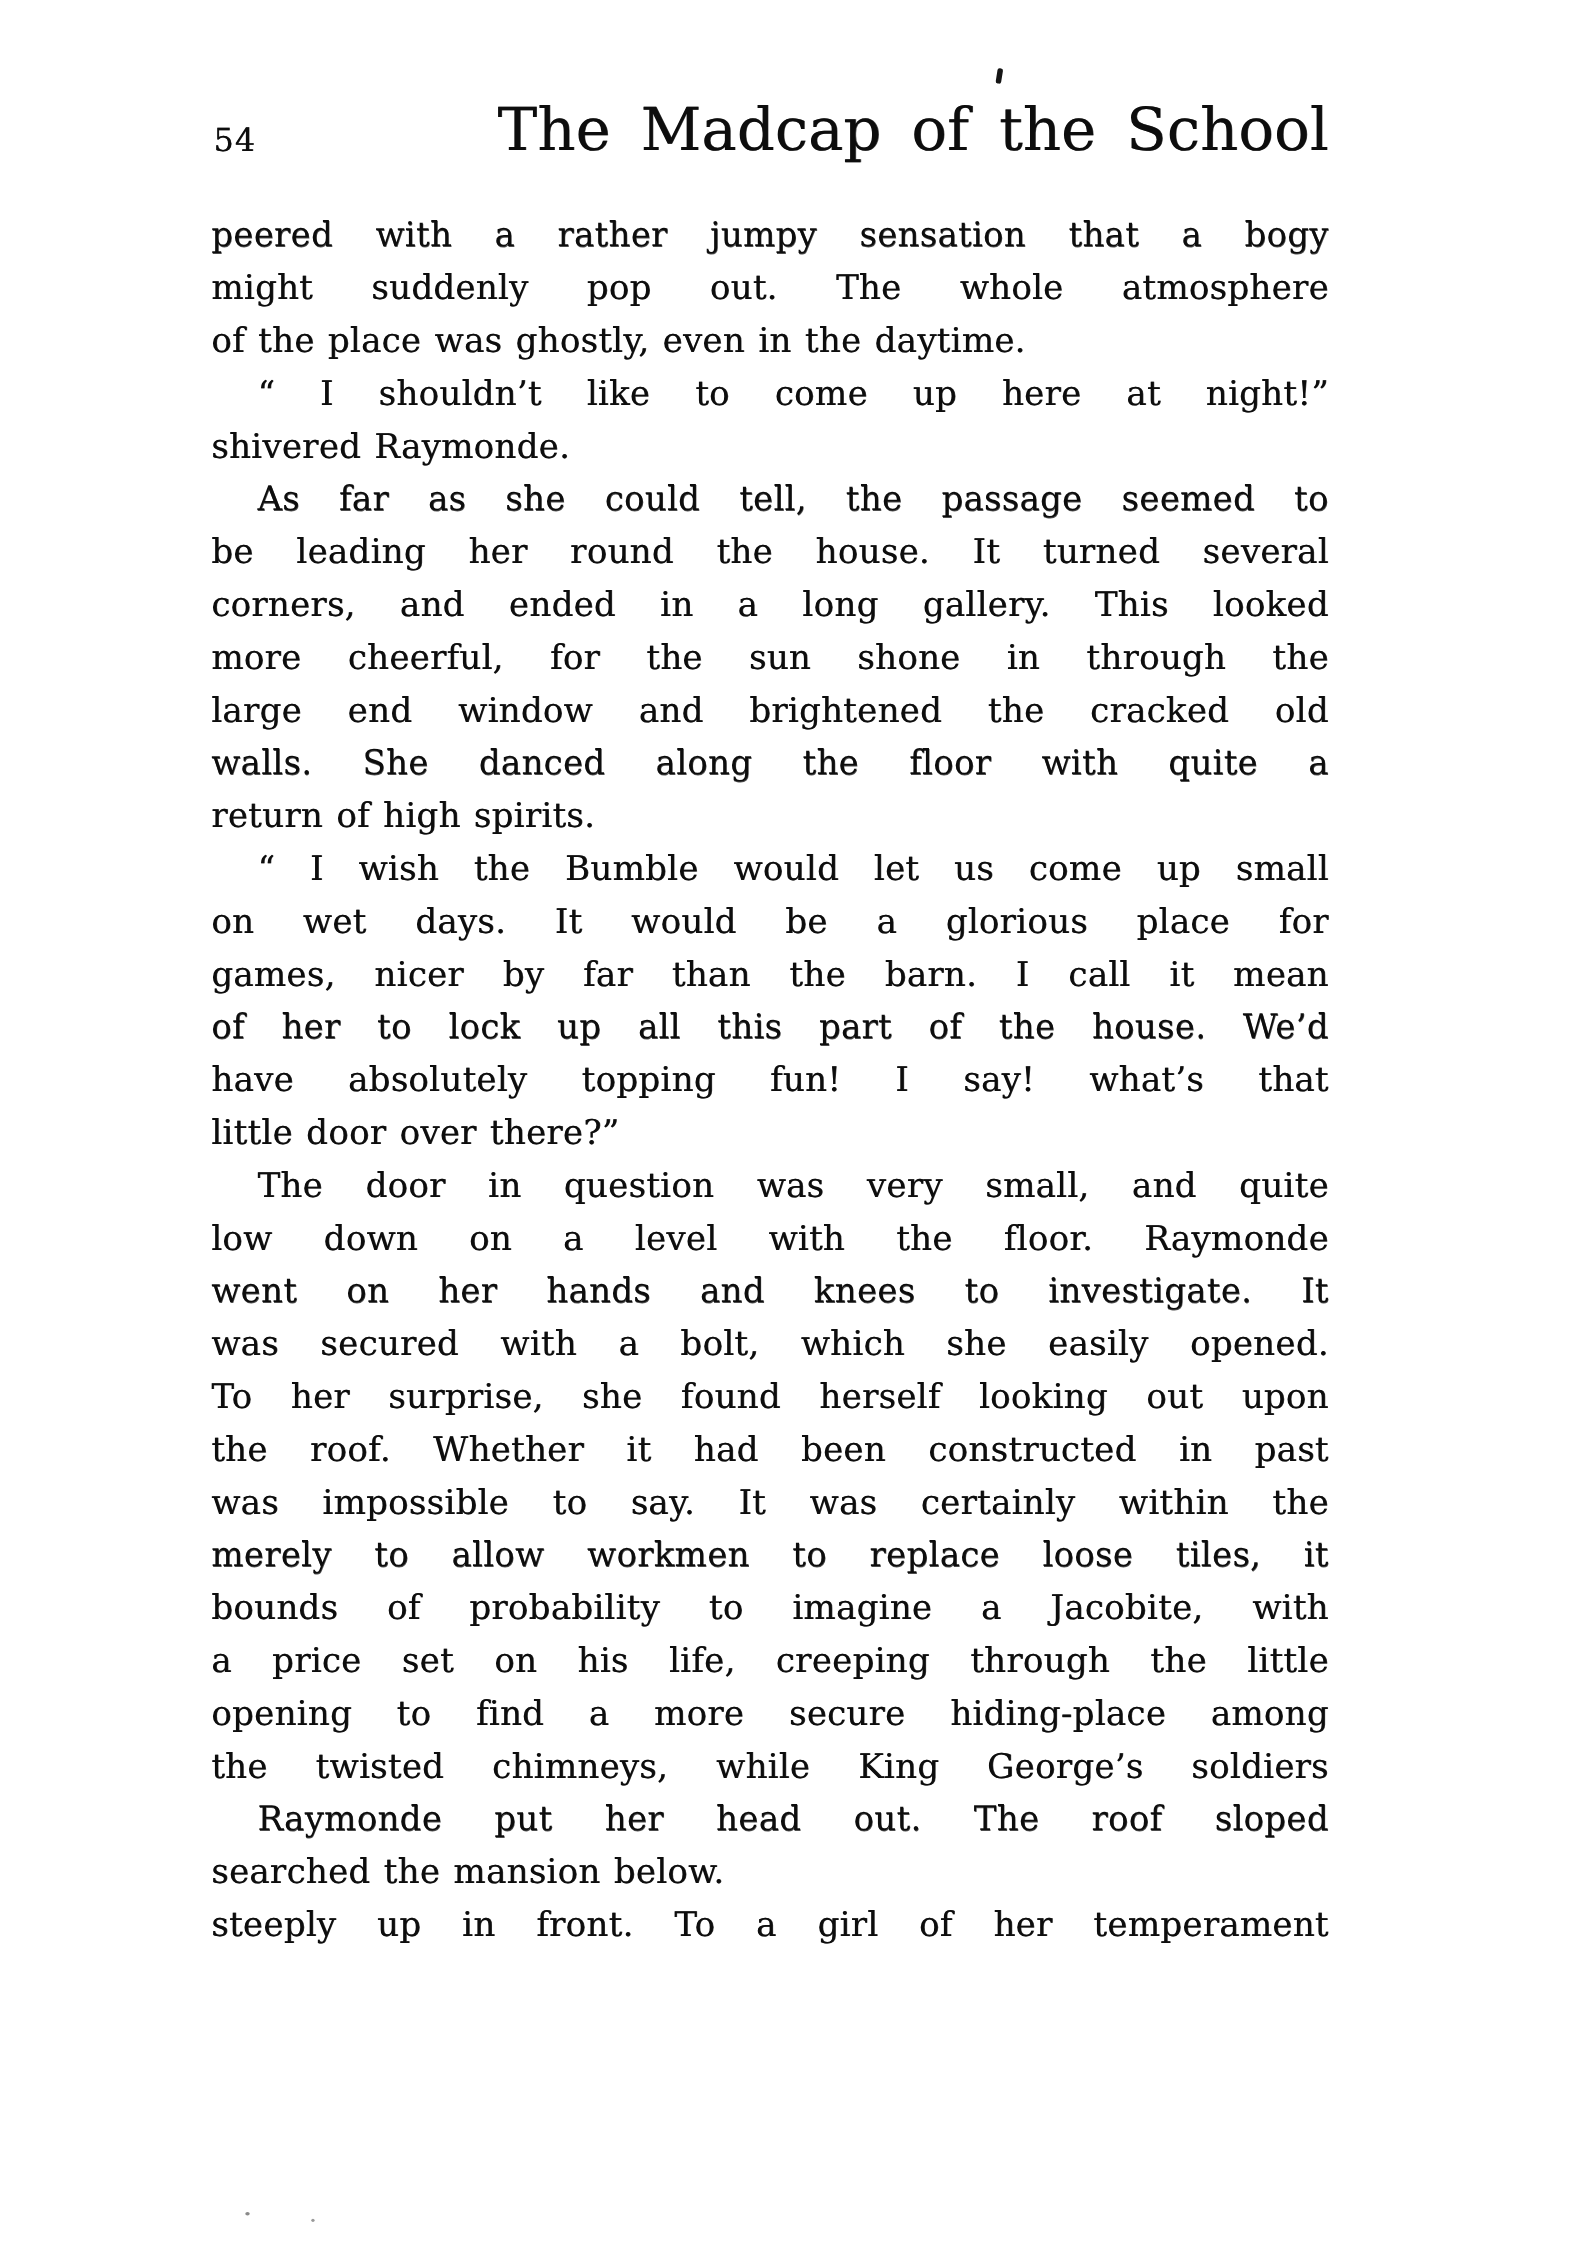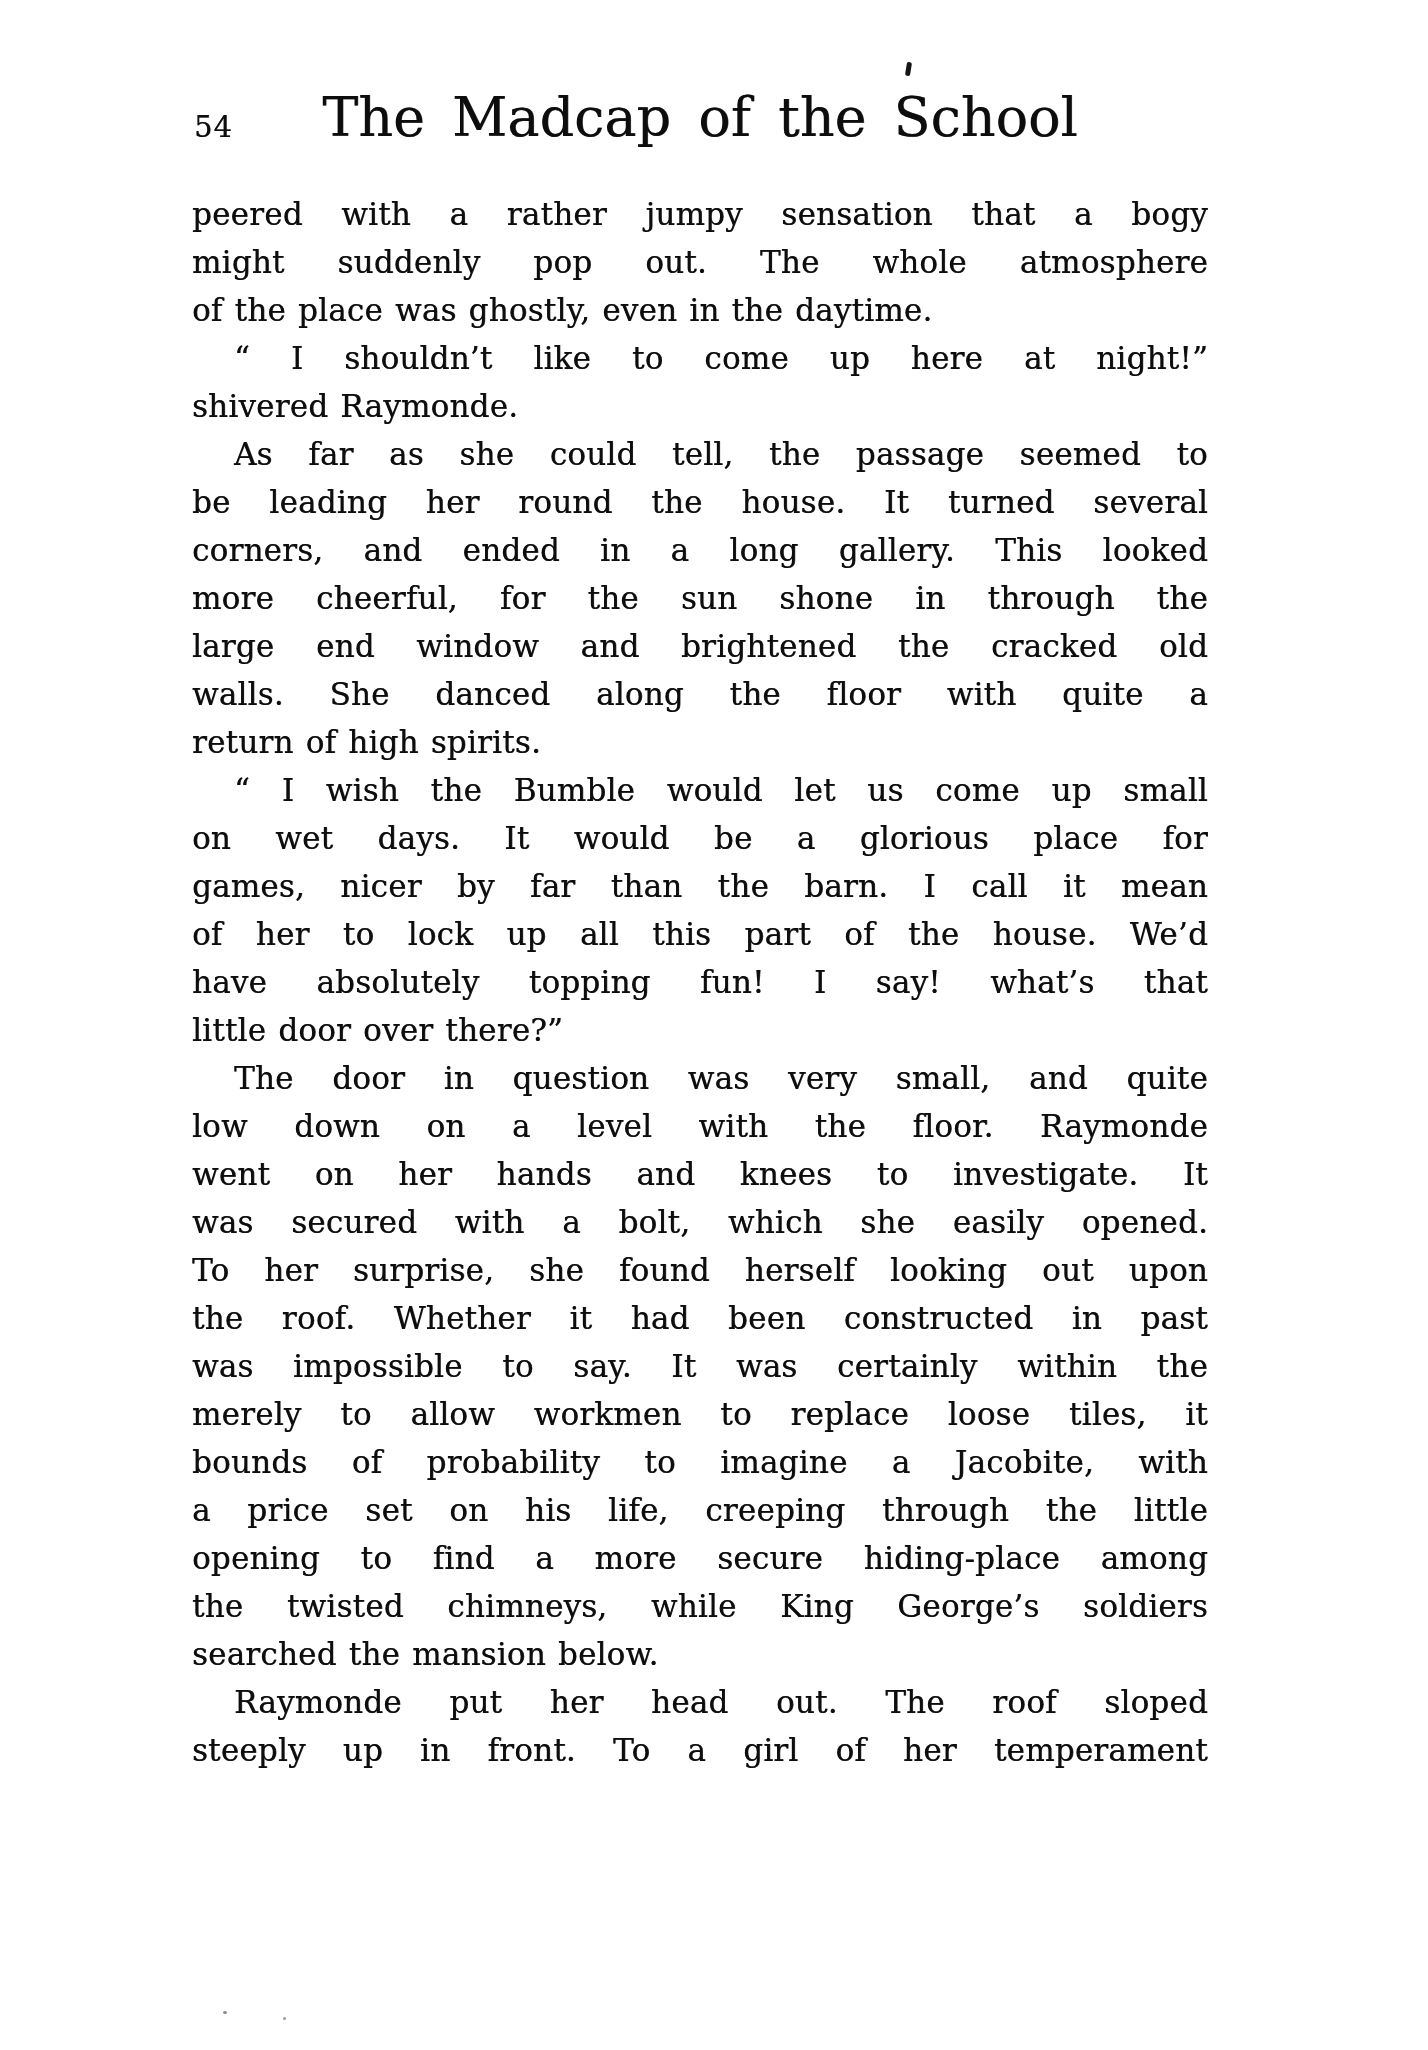--- a/index.html
+++ b/index.html
@@ -24,21 +24,21 @@
   }
   .pagenum {
     position: absolute;
     left: 2px;
     bottom: 10px;
     font-size: 29px;
     letter-spacing: 1px;
     text-shadow: 0.4px 0.2px 0 rgba(0,0,0,0.7);
   }
   .running-title {
-    text-align: center;
+    text-align: right;
     font-size: 54px;
     line-height: 72px;
     word-spacing: 10px;
     white-space: nowrap;
     text-shadow: 0.5px 0.3px 0 rgba(0,0,0,0.65);
   }
   .body-text { margin-top: 36px; }
   .line {
     font-size: 31px;
     line-height: 48px;
@@ -91,21 +91,21 @@
         <div class="line just">went on her hands and knees to investigate.  It</div>
         <div class="line just">was secured with a bolt, which she easily opened.</div>
         <div class="line just">To her surprise, she found herself looking out upon</div>
         <div class="line just">the roof.  Whether it had been constructed in past</div>
         <div class="line just">was impossible to say.  It was certainly within the</div>
         <div class="line just">merely to allow workmen to replace loose tiles, it</div>
         <div class="line just">bounds of probability to imagine a Jacobite, with</div>
         <div class="line just">a price set on his life, creeping through the little</div>
         <div class="line just">opening to find a more secure hiding-place among</div>
         <div class="line just">the twisted chimneys, while King George’s soldiers</div>
+        <div class="line indent just">Raymonde put her head out.  The roof sloped</div>
         <div class="line">searched the mansion below.</div>
-        <div class="line indent just">Raymonde put her head out.  The roof sloped</div>
         <div class="line just">steeply up in front.  To a girl of her temperament</div>
       </div>
   </div>
   <div class="artifact tick"></div>
   <div class="artifact dot1"></div>
   <div class="artifact dot2"></div>
 </div>
 
 </body></html>

